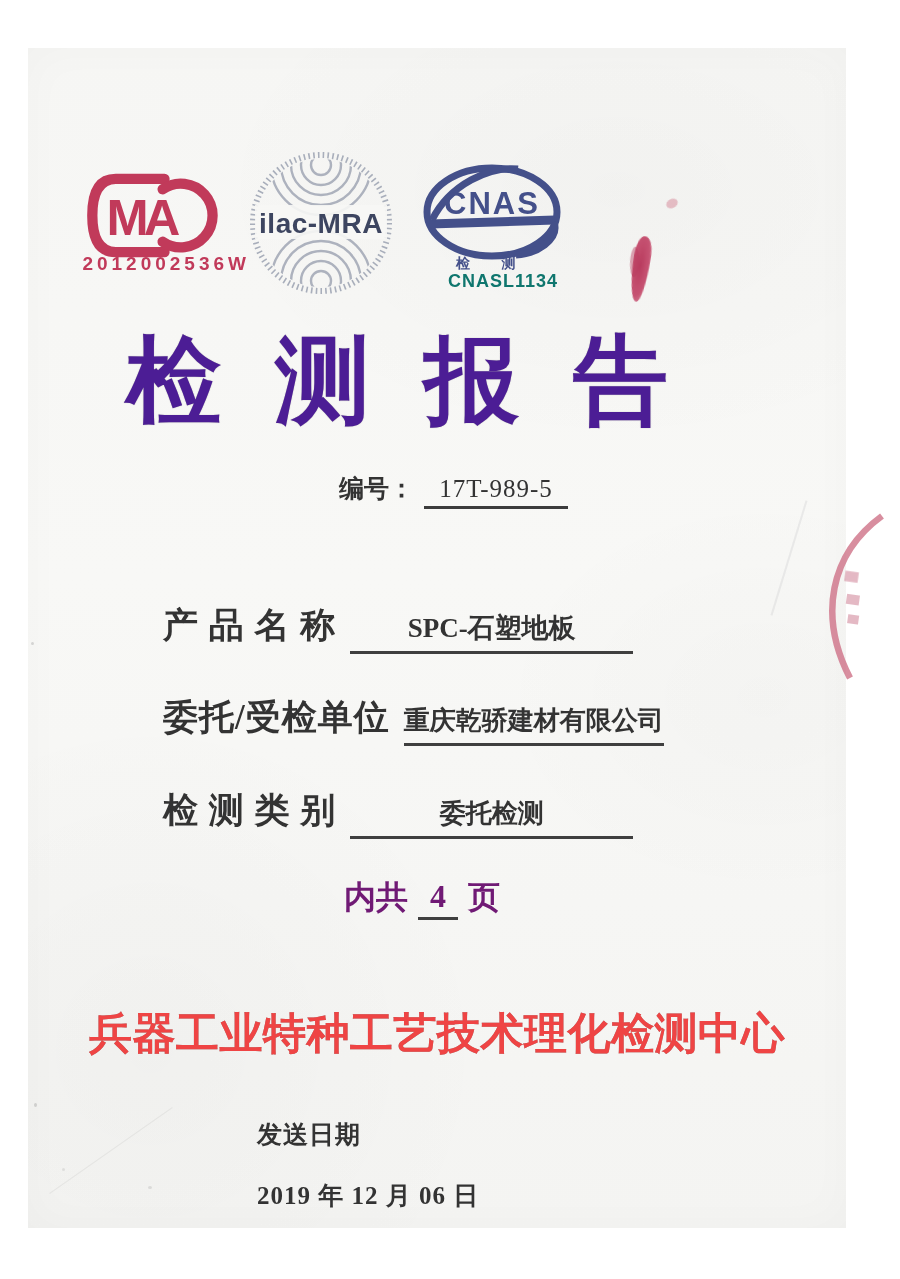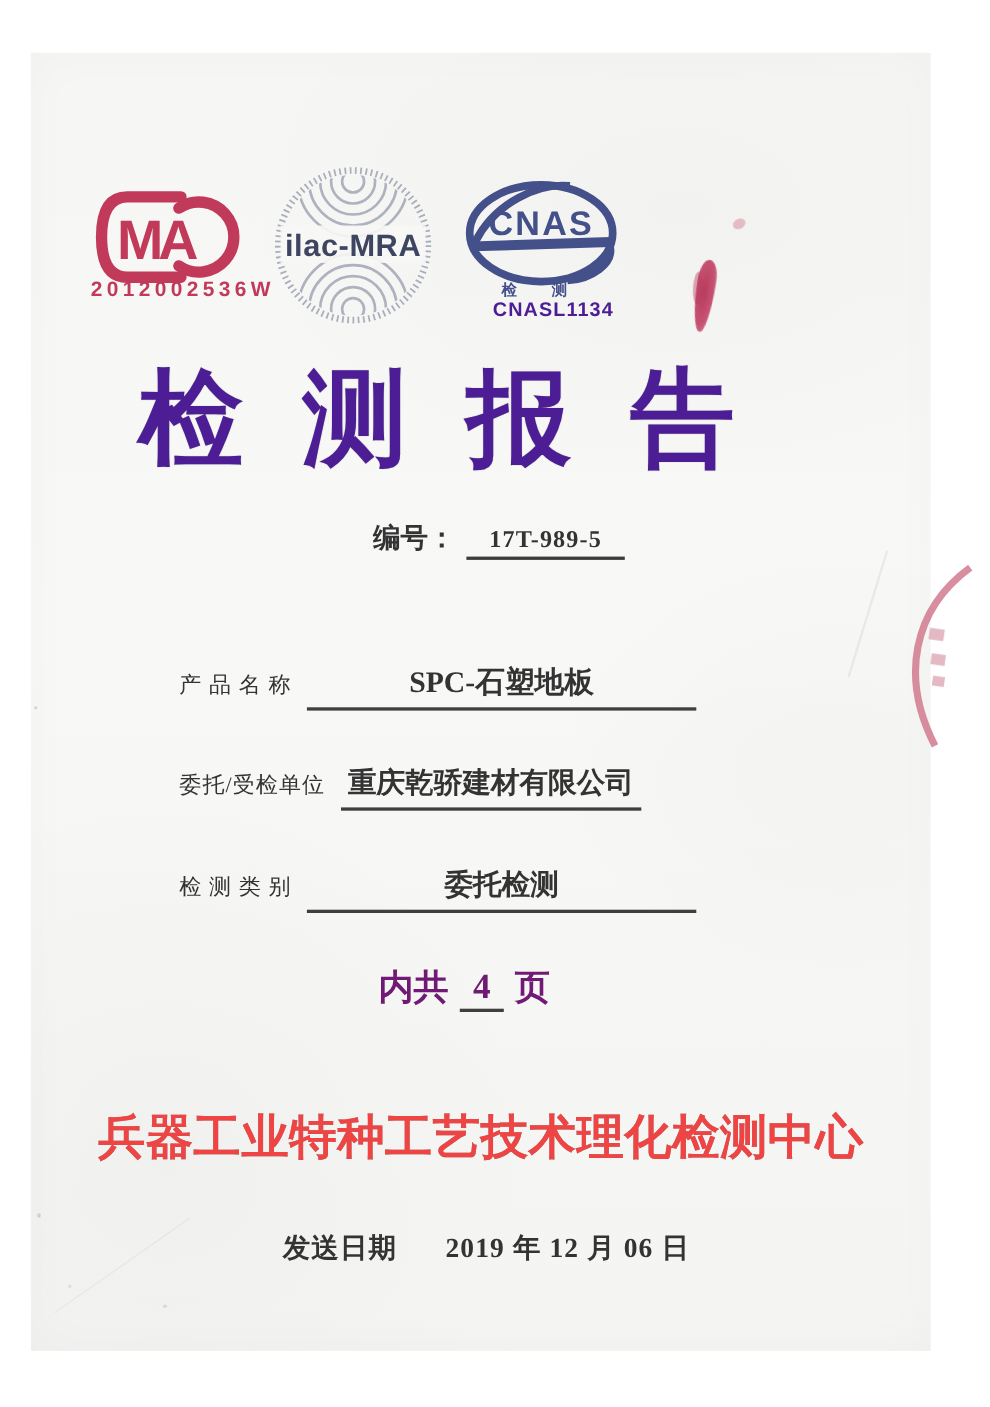--- a/index.html
+++ b/index.html
@@ -23,21 +23,21 @@
   .cma-logo   { position:absolute; left:82px;  top:168px; width:150px; height:95px; }
   .cma-number { position:absolute; left:50px;  top:253px; width:200px; text-align:right;
                 font-family:"Liberation Sans","DejaVu Sans",sans-serif; font-weight:bold;
                 font-size:19px; letter-spacing:4px; color:#c13a5a; }
   .ilac-logo  { position:absolute; left:249px; top:151px; width:144px; height:144px; }
   .cnas-logo  { position:absolute; left:420px; top:162px; width:145px; height:100px; }
   .cnas-caption { position:absolute; left:456px; top:255px; width:80px;
                 font-size:14px; font-weight:bold; letter-spacing:14px; color:#44508a; }
   .cnas-code  { position:absolute; left:436px; top:271px; width:134px; text-align:center;
                 font-family:"Liberation Sans","DejaVu Sans",sans-serif; font-weight:bold;
-                font-size:18px; letter-spacing:1px; color:#4c1d95; }
+                font-size:18px; letter-spacing:1px; color:#0f766e; }
 
   
   .ink-speck { position:absolute; left:666px; top:199px; width:12px; height:9px;
                background:rgba(193,58,90,0.30); border-radius:50%;
                transform:rotate(-28deg); filter:blur(0.6px); }
   .ink-smudge { position:absolute; left:632px; top:236px; width:17px; height:66px;
                background:radial-gradient(ellipse at 45% 45%, #b42c52 0%, #c34668 60%, rgba(195,70,104,0.55) 100%);
                border-radius:48% 52% 46% 54% / 30% 28% 70% 72%;
                transform:rotate(9deg); filter:blur(0.4px); opacity:0.92; }
   .ink-smudge::after { content:""; position:absolute; left:-3px; top:12px; width:9px; height:30px;
@@ -45,26 +45,26 @@
 
   
   .doc-title { position:absolute; left:126px; top:318px; white-space:nowrap;
                font-size:95px; font-weight:bold; letter-spacing:54px; color:#4c1d95;
                text-shadow:0 0 1px rgba(40,40,40,0.4); }
 
   
   .report-no { position:absolute; left:315px; top:472px; display:flex; align-items:baseline;margin-left:24px; }
   .rn-label  { font-size:25px; font-weight:bold; color:#333; }
   .rn-value  { margin-left:10px; min-width:144px; text-align:center; padding:0 6px 3px 6px;
-               border-bottom:3px solid #3c3c3c; font-size:22px; font-weight:bold; color:#333;
+               border-bottom:3px solid #3c3c3c; font-size:25px; font-weight:normal; color:#333;
                letter-spacing:1px; }
 
   
   .field-row { position:absolute; left:163px; display:flex; align-items:baseline; }
-  .field-row .f-label { font-size:20px; font-weight:normal; color:#333; white-space:pre;
+  .field-row .f-label { font-size:35px; font-weight:bold; color:#333; white-space:pre;
                         letter-spacing:1px; flex:0 0 auto; }
   .field-row .f-value { flex:1 1 auto; margin-left:14px; text-align:center;
                         border-bottom:3px solid #3f3f3f; padding-bottom:5px;
                         font-size:27px; font-weight:bold; color:#333; white-space:nowrap; }
   .row-1 { top:602px; width:470px; }
   .row-2 { top:694px; width:420px; }
   .row-2 .f-value { font-size:26px; }
   .row-3 { top:787px; width:470px; }
   .row-3 .f-value { font-size:26px; }
 
@@ -74,22 +74,22 @@
   .pg-count { min-width:40px; text-align:center; border-bottom:3px solid #3f3f3f;
               margin:0 10px; padding-bottom:2px; }
 
   
   .stamp { position:absolute; left:790px; top:512px; width:110px; height:170px; }
 
   
   .org-name { position:absolute; left:28px; top:1005px; width:818px; text-align:center;
               font-size:43px; font-weight:bold; color:#ef4444; letter-spacing:0.5px;
               text-shadow:0 0 0.5px rgba(40,40,40,0.5); }
-  .date-line { position:absolute; left:257px; top:1118px; display:flex; gap:44px;
-               font-size:25px; font-weight:bold; color:#333; letter-spacing:1px; }
+  .date-line { position:absolute; left:257px; top:1118px; display:flex; gap:28px;
+               font-size:25px; font-weight:bold; color:#333; letter-spacing:1px;flex-direction:column; }
 
   
   .crease-a { position:absolute; left:788px; top:498px; width:2px; height:120px;
               background:rgba(110,110,120,0.10); transform:rotate(17deg); }
   .crease-b { position:absolute; left:36px; top:1150px; width:150px; height:1px;
               background:rgba(0,0,0,0.05); transform:rotate(-35deg); }
   .speck { position:absolute; border-radius:50%; background:rgba(60,60,60,0.18); }
   .speck.s1 { left:31px;  top:642px;  width:3px; height:3px; }
   .speck.s2 { left:34px;  top:1103px; width:3px; height:4px; }
   .speck.s3 { left:148px; top:1186px; width:4px; height:3px; opacity:.7; }

